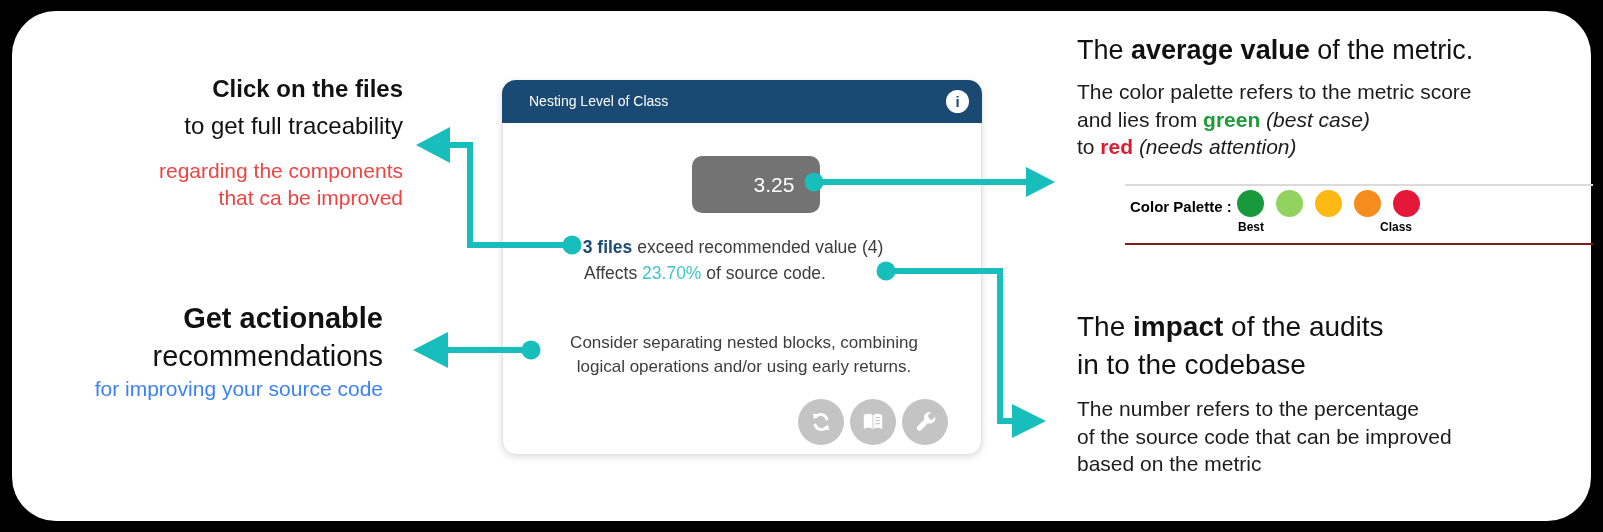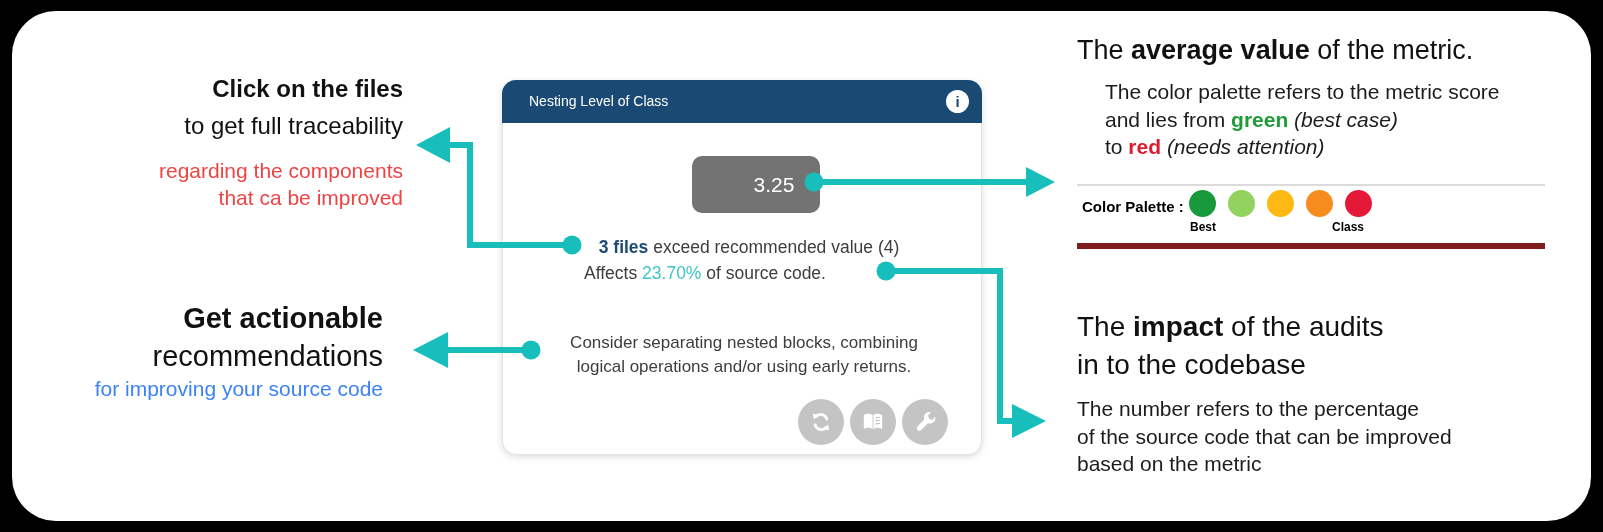--- a/index.html
+++ b/index.html
@@ -17,27 +17,27 @@
   #tl-block .big{font-size:24px;line-height:37px;color:#111;}
   #tl-block .big b{font-weight:700;}
   #tl-block .small{margin-top:13px;font-size:21px;line-height:27px;color:#ef4444;}
   #bl-block{top:299px;left:23px;width:360px;text-align:right;}
   #bl-block .big{font-size:29px;line-height:38px;color:#111;}
   #bl-block .small{font-size:21px;line-height:27px;color:#3b82f6;}
   
   #tr-block{top:33px;left:1077px;width:475px;}
   .r-title{font-size:27px;line-height:34px;color:#111;}
   .r-title b{font-weight:700;}
-  #tr-block .r-body{margin-top:11px;font-size:21px;line-height:27.5px;color:#1c1c1c;margin-left:28px;}
+  #tr-block .r-body{margin-top:11px;font-size:21px;line-height:27.5px;color:#1c1c1c;}
   .word-green{font-weight:700;}
   .word-red{font-weight:700;}
   .ital{font-style:italic;}
   #palette-section{
-    position:absolute;top:184px;left:1077px;width:468px;height:57px;
-    border-top:2px solid #dbdbdb;border-bottom:6px solid #7f1d1d;
+    position:absolute;top:184px;left:1125px;width:468px;height:57px;
+    border-top:2px solid #dbdbdb;border-bottom:2px solid #7f1d1d;
   }
   #palette-label{position:absolute;left:5px;top:12px;font-size:15px;font-weight:700;color:#000;}
   .pal-dot{position:absolute;top:4px;width:27px;height:27px;border-radius:50%;}
   .pal-sub{position:absolute;top:34px;font-size:12px;font-weight:700;color:#000;width:60px;text-align:center;}
   #br-block{top:308px;left:1077px;width:475px;}
   #br-block .r-title{font-size:28px;line-height:38px;}
   #br-block .r-body{margin-top:11px;font-size:21px;line-height:27.5px;color:#1c1c1c;}
   
   #card{
     position:absolute;left:502px;top:80px;width:478px;height:373px;
@@ -53,21 +53,21 @@
     position:absolute;right:13px;top:10px;width:23px;height:23px;border-radius:50%;
     background:#fff;color:#1A4A73;font-weight:700;font-size:15px;
     display:flex;align-items:center;justify-content:center;cursor:pointer;
   }
   #badge{
     position:absolute;left:189px;top:75px;width:92px;height:57px;border-radius:10px;
     background:#737373;color:#fff;font-size:21px;
     display:flex;align-items:center;justify-content:center;padding-left:36px;
   }
   #files-line{
-    position:absolute;left:16px;top:156px;width:100%;text-align:center;
+    position:absolute;left:0;top:156px;width:100%;text-align:center;
     font-size:17.5px;color:#3d3d3d;transform:translateX(-9px);
   }
   #files-line .files{color:#1B4A75;font-weight:700;cursor:pointer;}
   #affects-line{
     position:absolute;left:0;top:182px;width:100%;text-align:center;
     font-size:17.5px;color:#3d3d3d;transform:translateX(-37px);
   }
   #affects-line .pct{color:#3FC6C5;}
   #rec-block{
     position:absolute;left:0;top:250px;width:100%;text-align:center;

